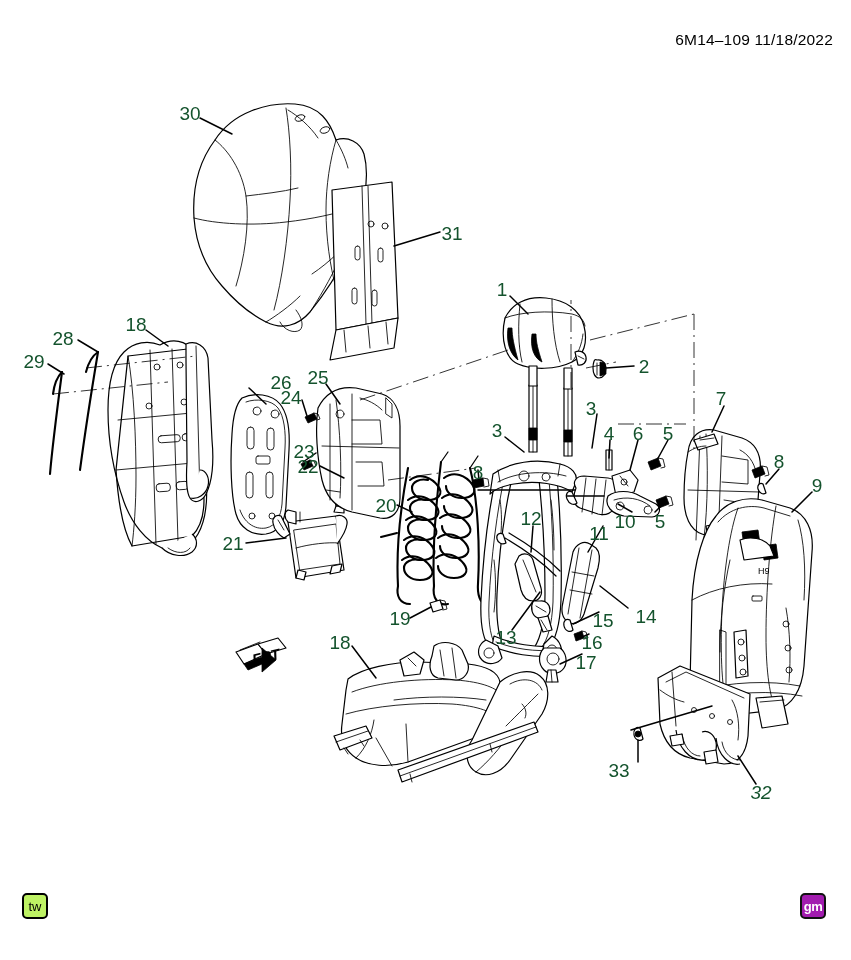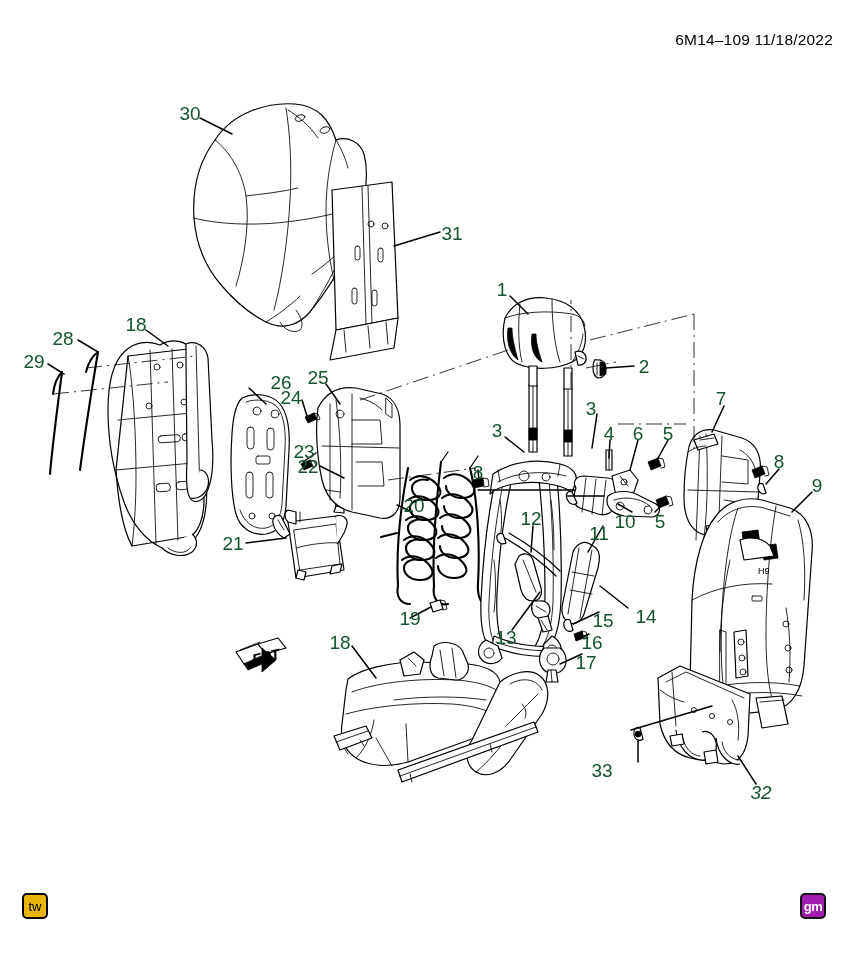--- a/index.html
+++ b/index.html
@@ -55,21 +55,21 @@
     display: flex;
     align-items: center;
     justify-content: center;
     font-size: 13px;
     line-height: 1;
   }
   #badge-tw {
     left: 22px;
     top: 893px;
     border: 2px solid #000;
-    background: #eab308;
+    background: #bef264;
     color: #000;
     font-family: "Liberation Sans", sans-serif;
   }
   #badge-gm {
     left: 800px;
     top: 893px;
     background: #a21caf;
     color: #ffffff;
     border: 2px solid #111111;
     font-weight: bold;
@@ -609,35 +609,35 @@
     <div class="callout" style="left:817px; top:485px;">9</div>
     <div class="callout" style="left:625px; top:521px;">10</div>
     <div class="callout" style="left:599px; top:533px;">11</div>
     <div class="callout" style="left:531px; top:518px;text-align:center;">12</div>
     <div class="callout" style="left:506px; top:637px;">13</div>
     <div class="callout" style="left:646px; top:616px;">14</div>
     <div class="callout" style="left:603px; top:620px;">15</div>
     <div class="callout" style="left:592px; top:642px;">16</div>
     <div class="callout" style="left:586px; top:662px;">17</div>
     <div class="callout" style="left:340px; top:642px;">18</div>
-    <div class="callout" style="left:400px; top:618px;margin-left:10px;">19</div>
-    <div class="callout" style="left:386px; top:505px;margin-left:28px;">20</div>
+    <div class="callout" style="left:400px; top:618px;">19</div>
+    <div class="callout" style="left:386px; top:505px;">20</div>
     <div class="callout" style="left:233px; top:543px;">21</div>
     <div class="callout" style="left:308px; top:466px;">22</div>
     <div class="callout" style="left:304px; top:451px;">23</div>
     <div class="callout" style="left:291px; top:397px;">24</div>
     <div class="callout" style="left:318px; top:377px;">25</div>
     <div class="callout" style="left:237px; top:382px;margin-left:44px;">26</div>
     <div class="callout" style="left:136px; top:324px;">18</div>
     <div class="callout" style="left:63px;  top:338px;">28</div>
     <div class="callout" style="left:34px;  top:361px;">29</div>
     <div class="callout" style="left:190px; top:113px;">30</div>
     <div class="callout" style="left:452px; top:233px;">31</div>
     <div class="callout" style="left:761px; top:792px;font-style:italic;">32</div>
-    <div class="callout" style="left:602px; top:770px;">33</div>
+    <div class="callout" style="left:619px; top:770px;">33</div>
   </div>
 
   <div id="frt-label">FRT</div>
 
   <div class="badge" id="badge-tw">tw</div>
 
   <div class="badge" id="badge-gm">gm</div>
 
 </div>
 

